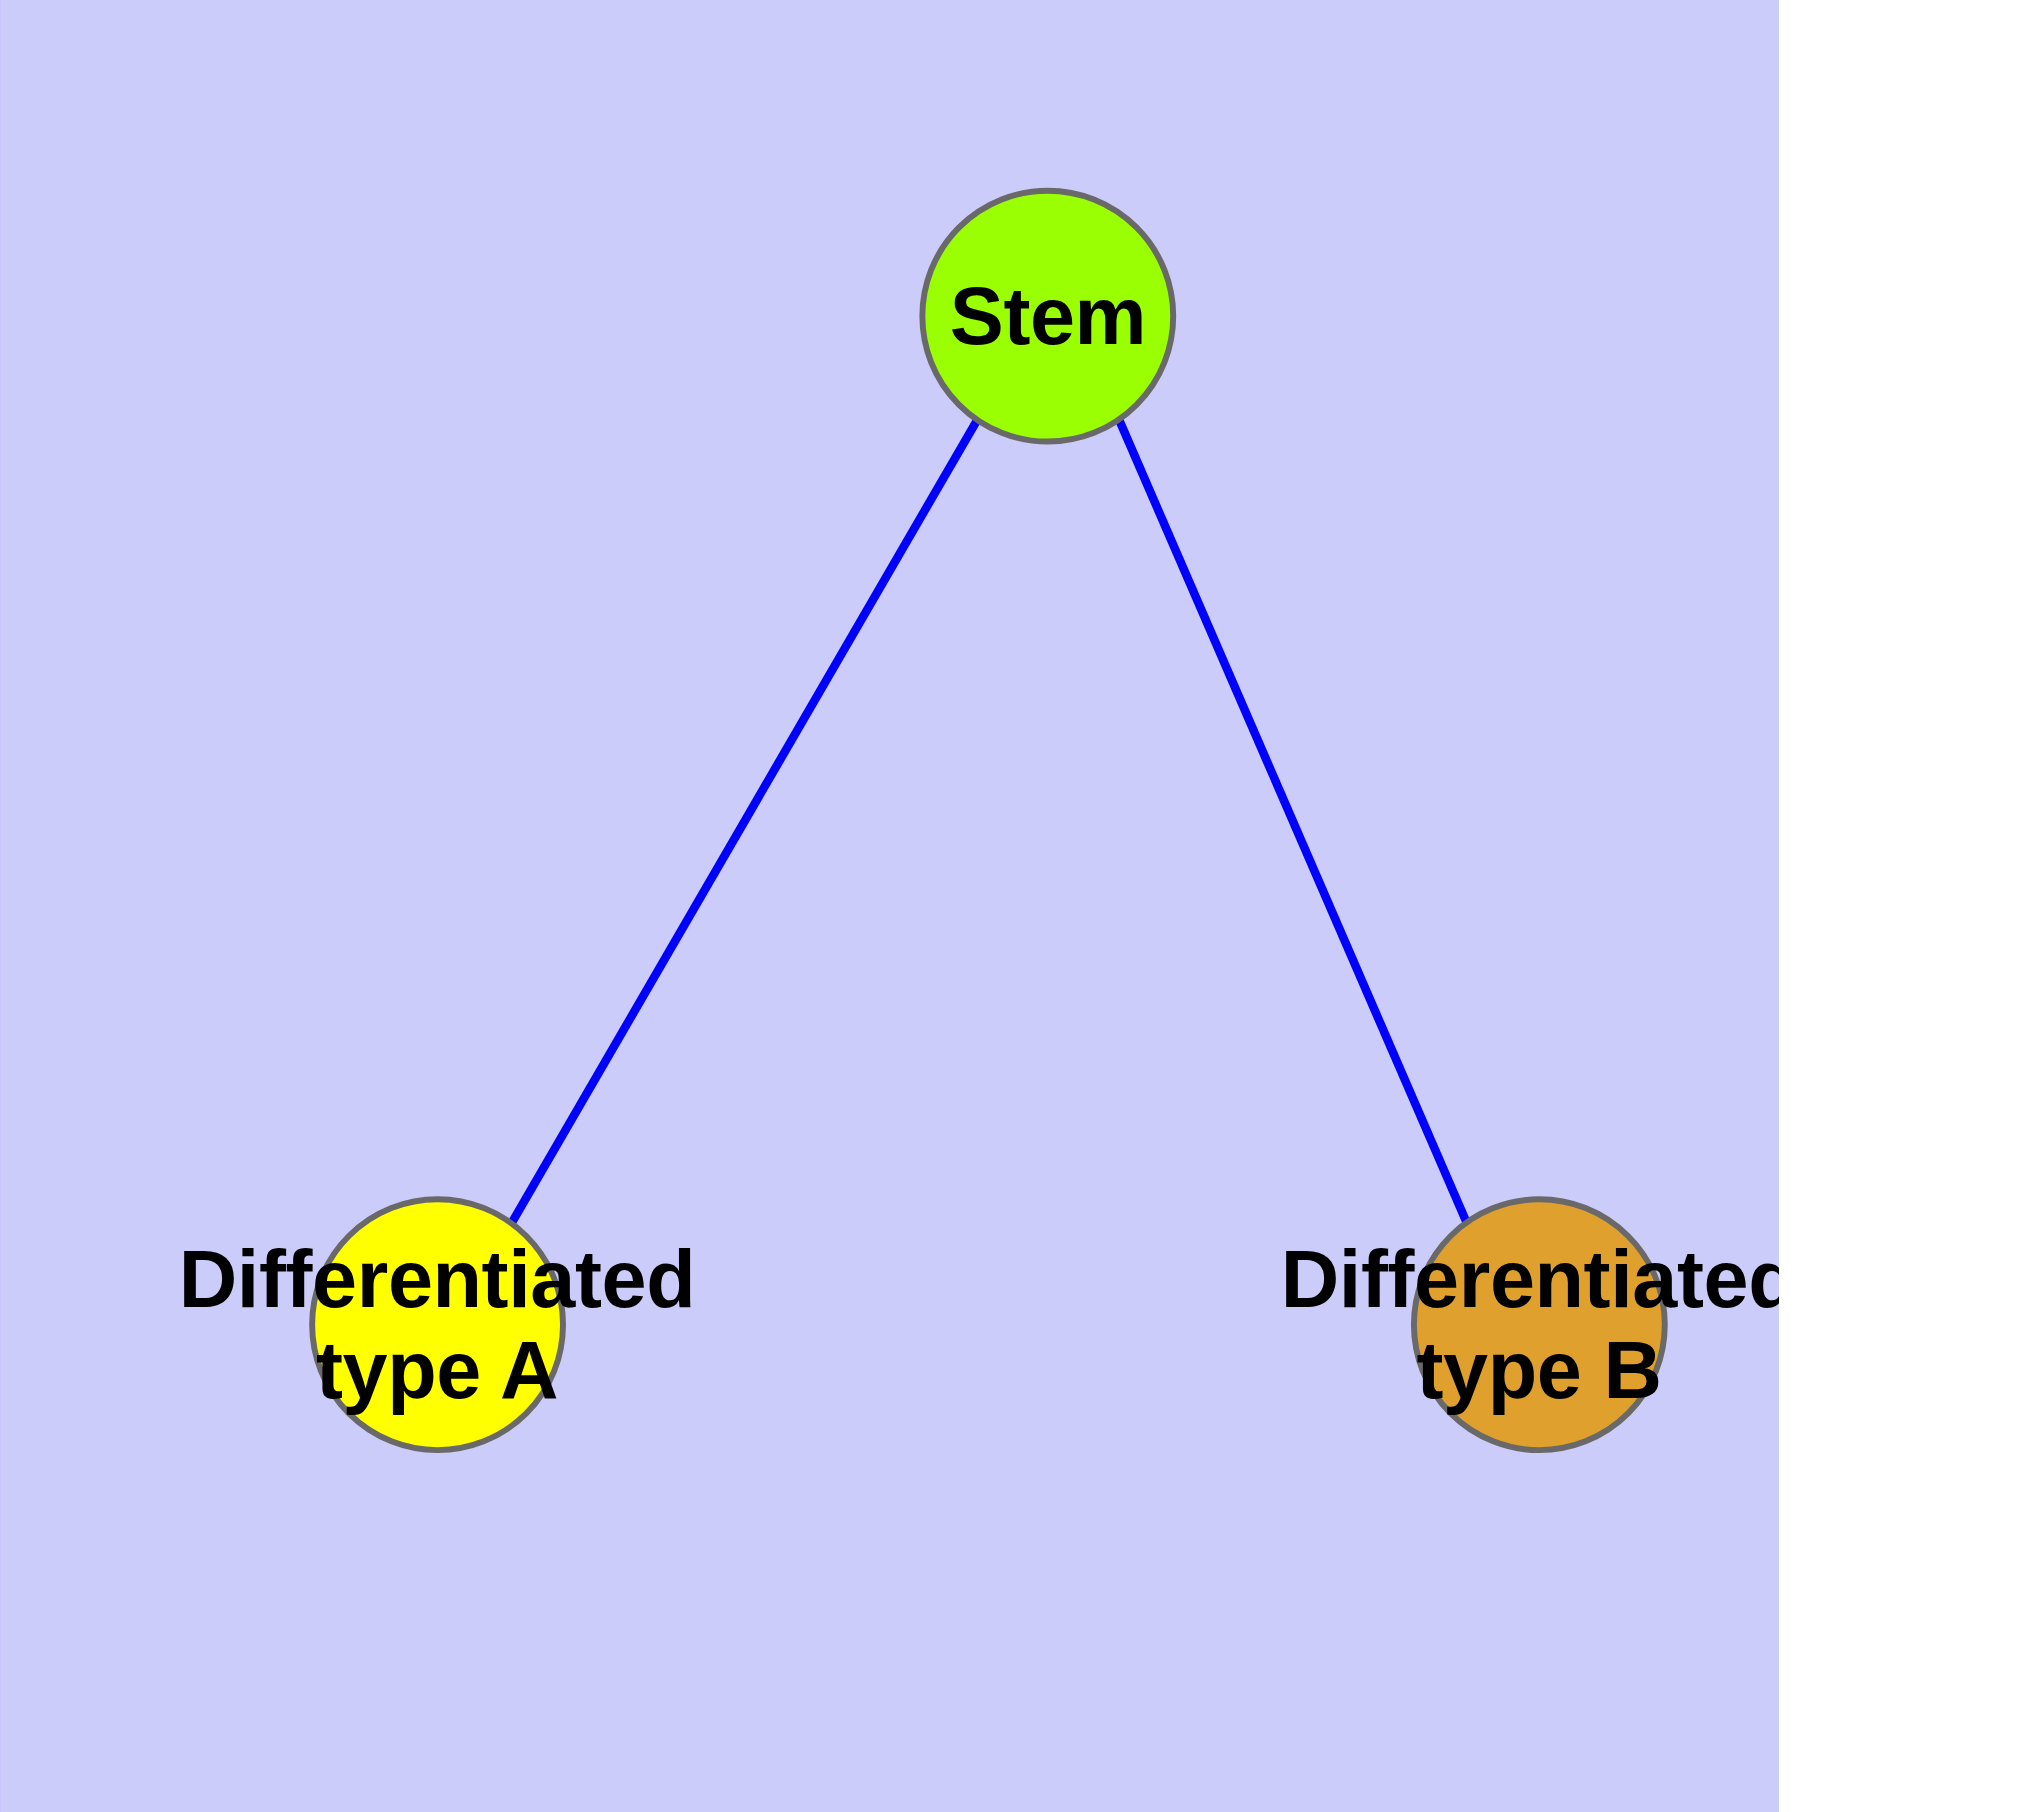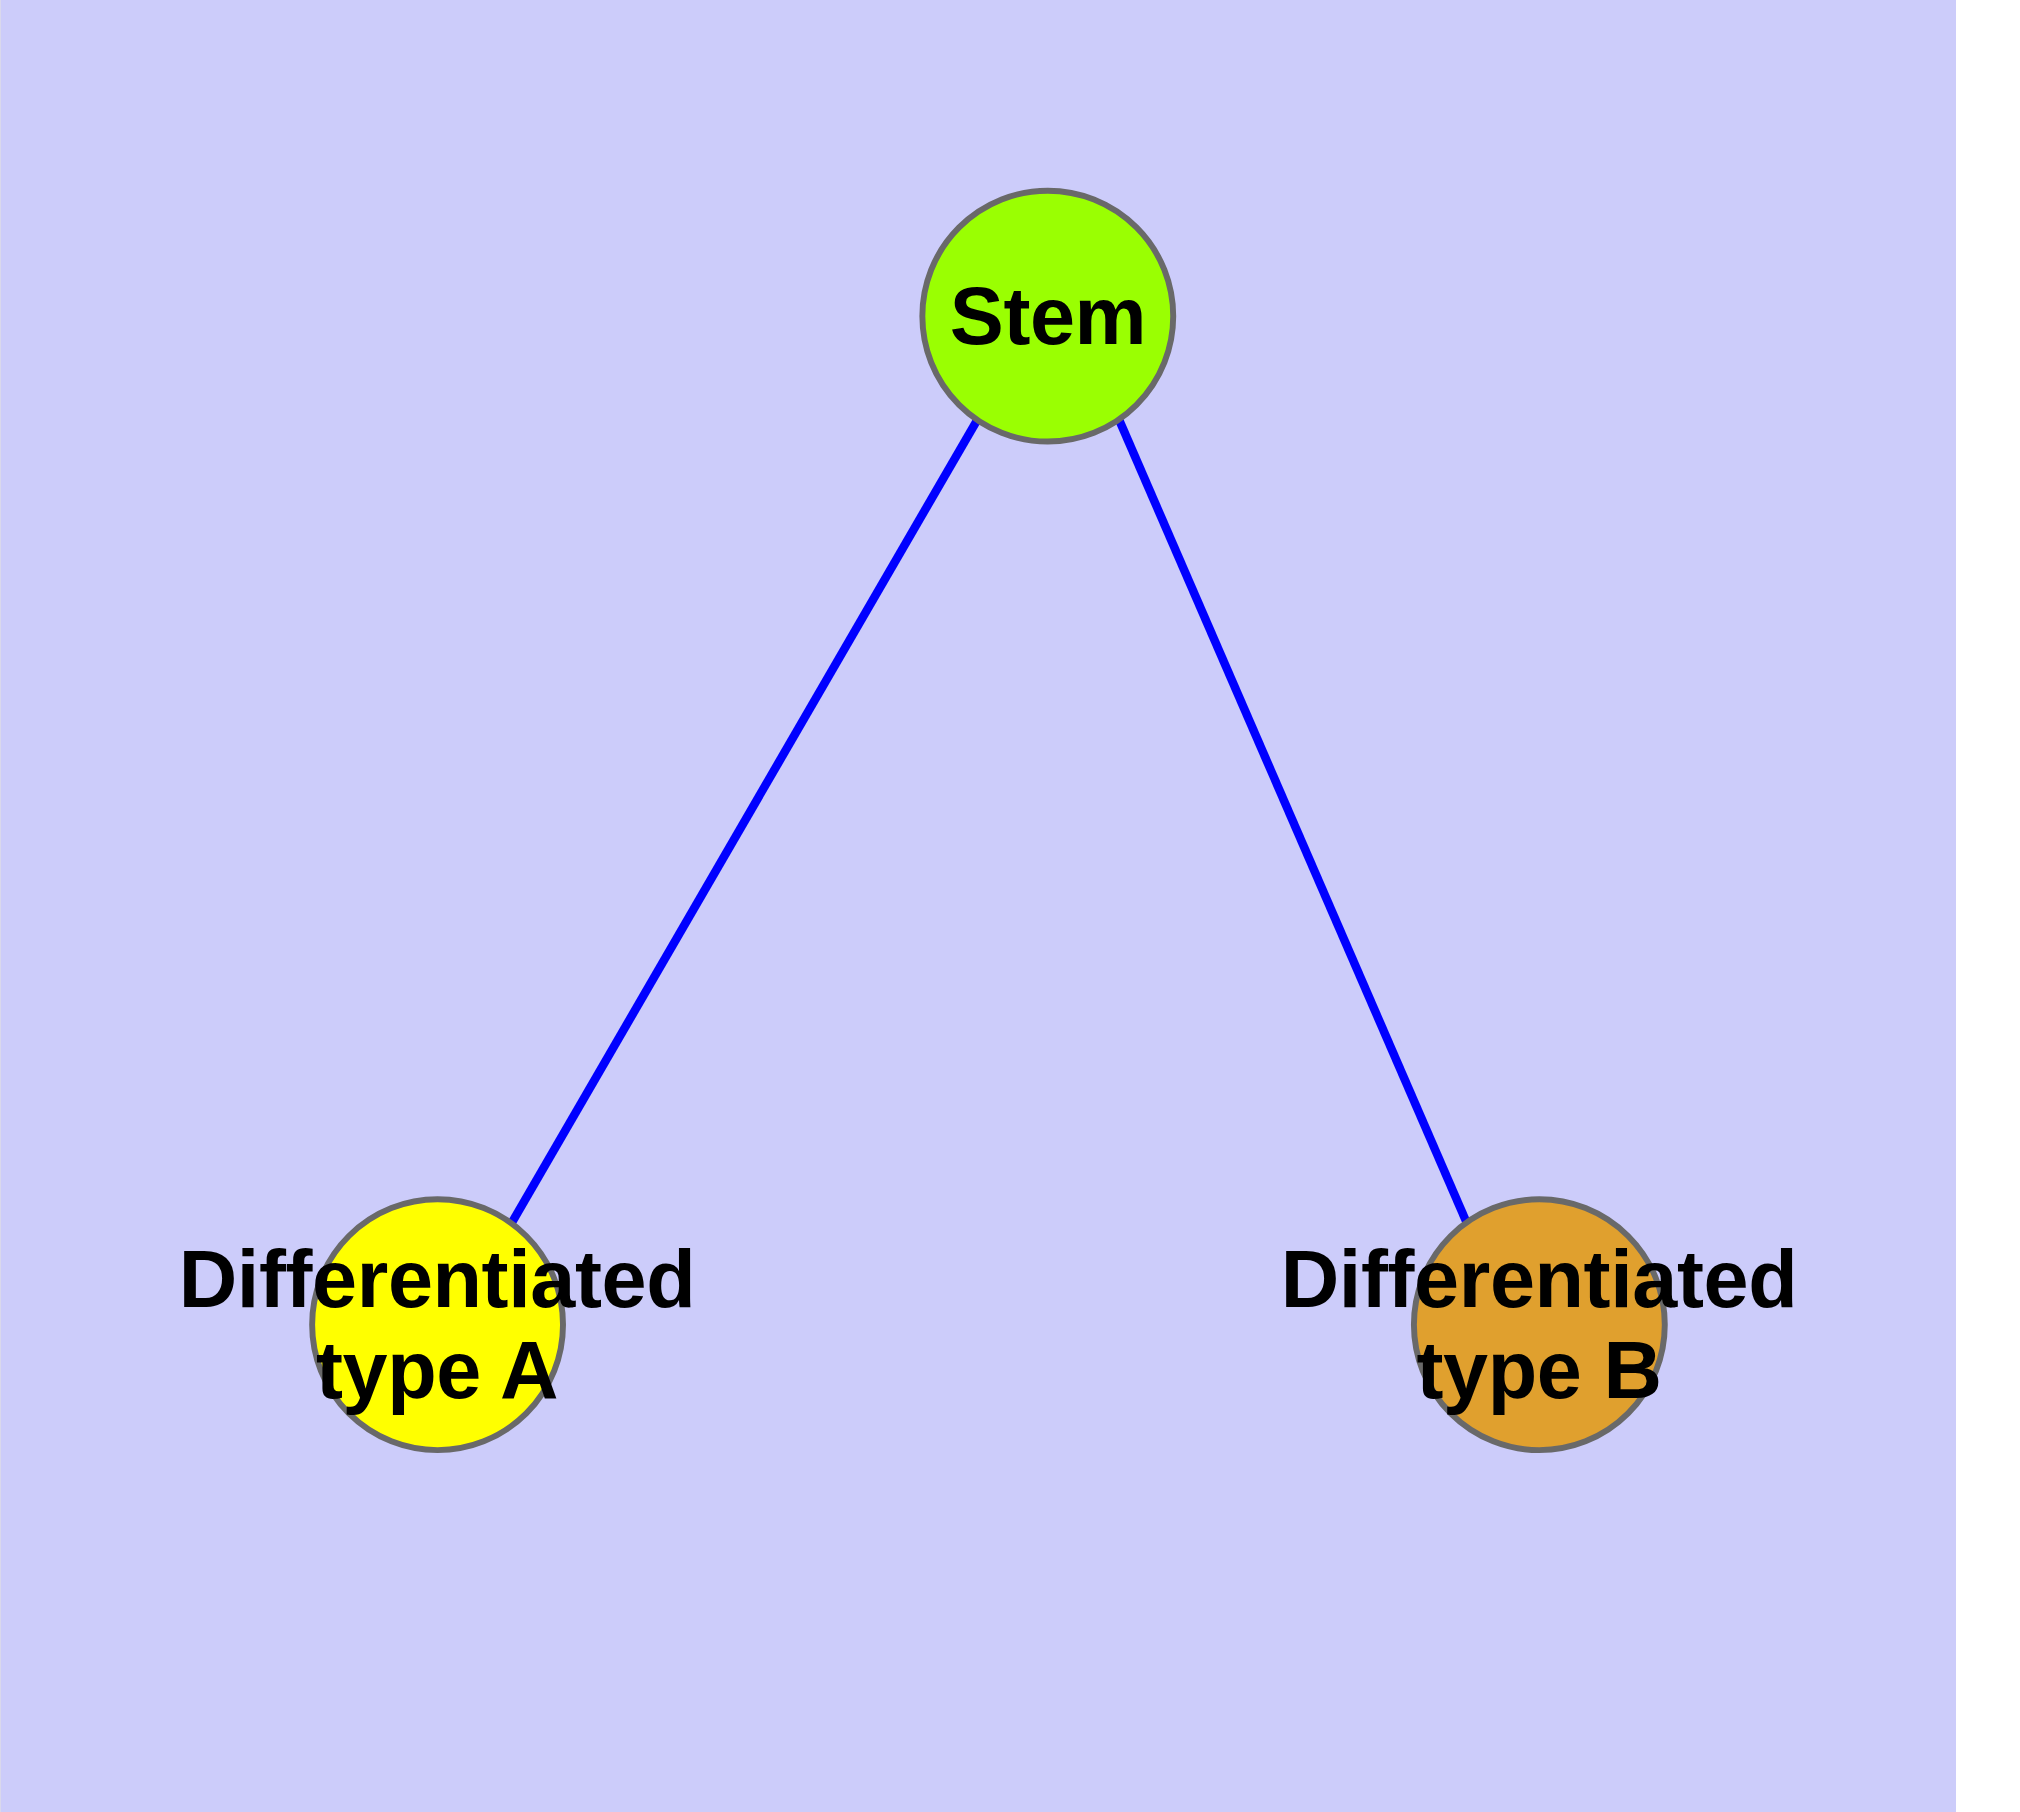--- a/index.html
+++ b/index.html
@@ -33,21 +33,21 @@
     font-weight: bold;
     white-space: pre;
     line-height: 1.12;
     pointer-events: none;
     letter-spacing: -0.4px;
   }
 </style>
 </head>
 <body>
 
-<div id="canvas" style="width: 1956px; height: 1812px; background: #fef9c3;">
+<div id="canvas" style="width: 1771px; height: 1812px; background: #c4b5fd; padding-left: 8px;">
 
   <svg id="graph-svg" viewBox="0 0 2384 2138" xmlns="http://www.w3.org/2000/svg" style="width: 2021px; height: 1812px;">
     <rect id="bg-rect" x="0" y="0" width="2384" height="2138" fill="#CCCCFA"></rect>
     <g id="edge-layer">
         <line x1="1153" y1="495" x2="604" y2="1442" stroke="#0000FF" stroke-width="10" stroke-linecap="butt"></line>
         <line x1="1320" y1="495" x2="1730" y2="1442" stroke="#0000FF" stroke-width="10" stroke-linecap="butt"></line>
       </g>
     <g id="node-layer">
         <circle cx="1236" cy="373" r="148" fill="#9AFF02" stroke="#696969" stroke-width="7"></circle>
         <circle cx="516" cy="1563" r="148" fill="#FFFF00" stroke="#696969" stroke-width="7"></circle>

